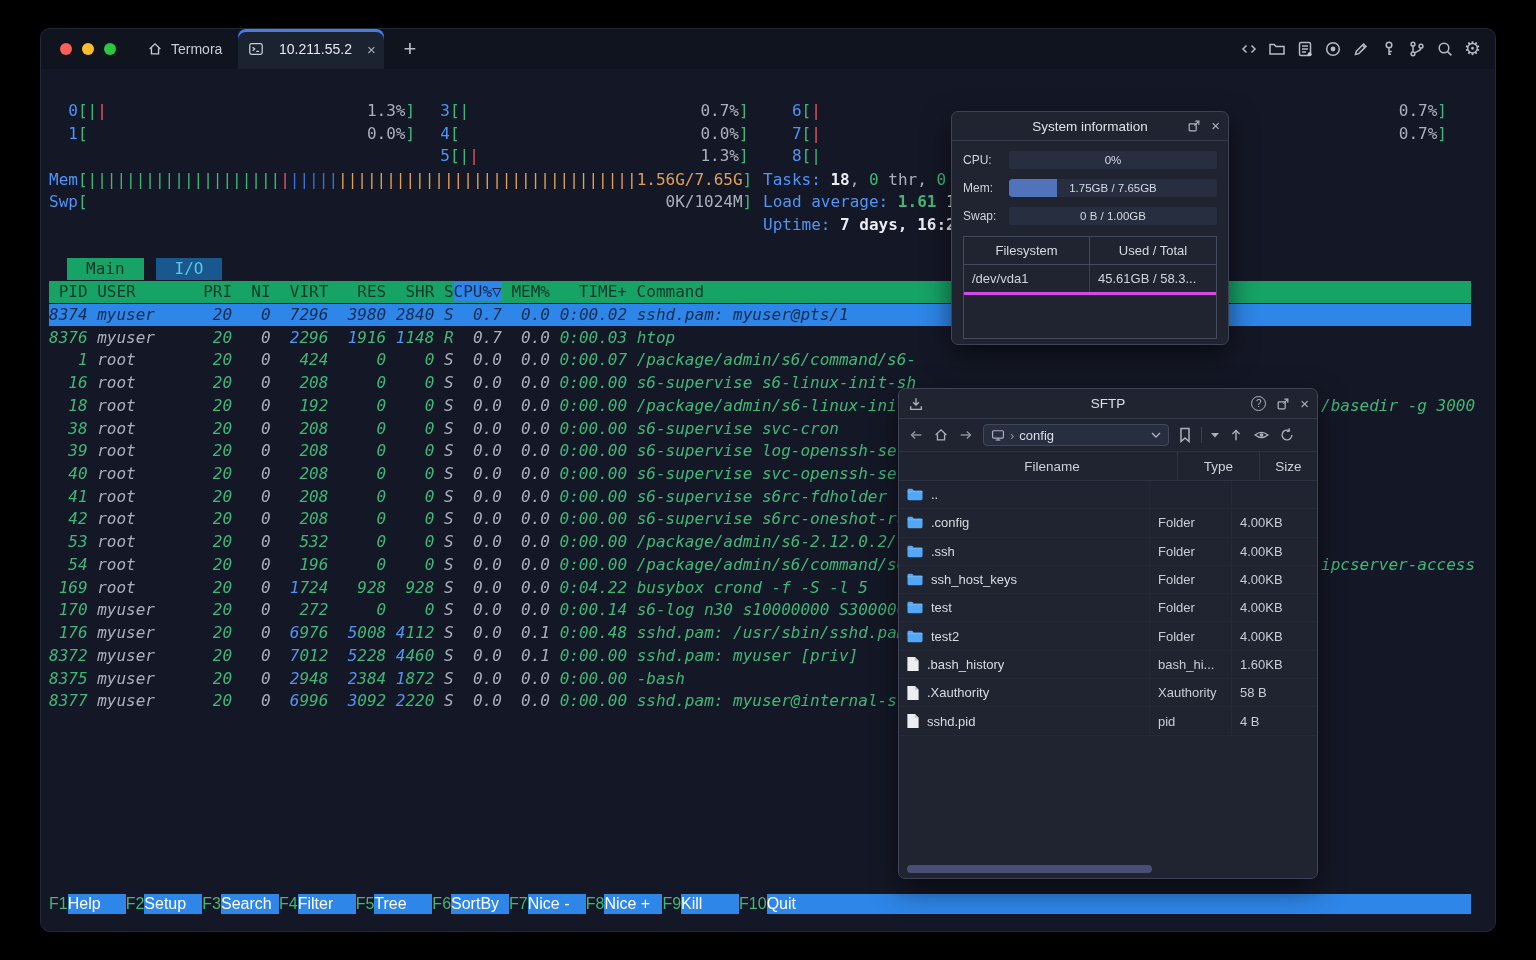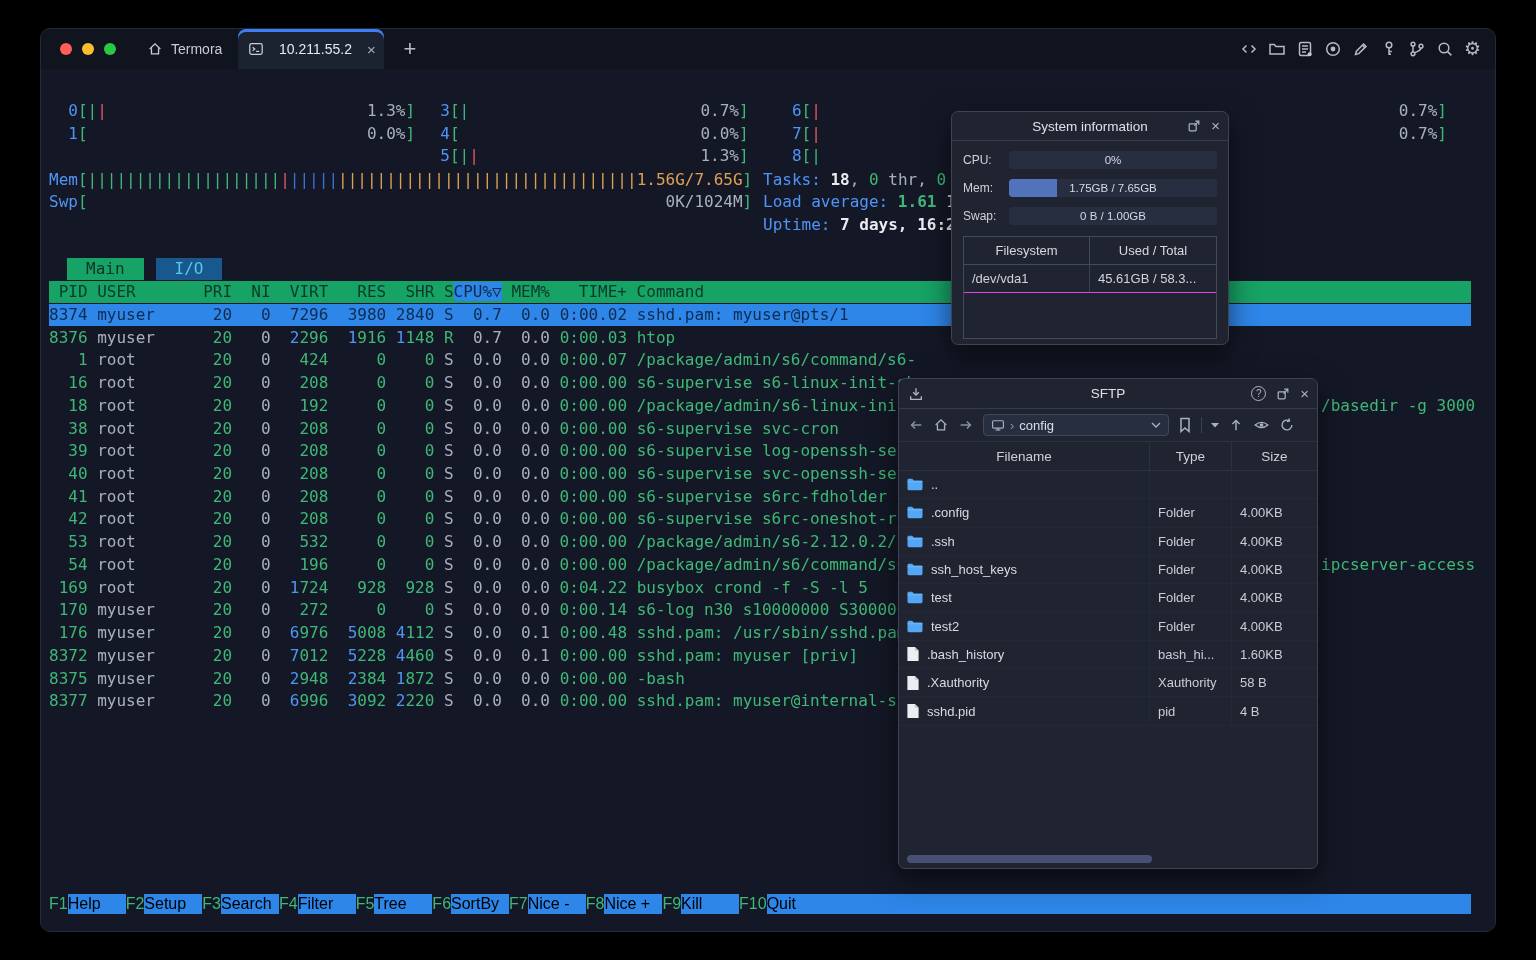--- a/index.html
+++ b/index.html
@@ -23,30 +23,30 @@
   .gear-glyph{font-size:19px;color:#b4bac6;line-height:18px;}
   
   .content{position:absolute;left:0;top:40px;right:0;bottom:0;background:#141826;}
   .terminal{position:absolute;inset:0;font-family:"DejaVu Sans Mono",monospace;font-size:16px;color:#a9b0bc;}
   .trow{position:absolute;white-space:pre;height:22px;line-height:22px;}
   .tgreen{color:#3eb877}.tgray{color:#a9b0bc}.tblue{color:#4f94f7}.torange{color:#dfa055}
   .twhite{color:#e9ecf1}.b{font-weight:bold}
   .bar-g{color:#3eb877}.bar-r{color:#e25563}.bar-b{color:#3d6fd8}.bar-o{color:#dfa055}
   .hrow{background:#17a266;width:1422px;color:#0b3a29;}
   .hrow .hsort{background:#2e86e8;color:#0d2b4e;}
-  .prow{width:1422px;}
+  .prow{width:1422px;font-style:italic;}
   .prow.sel{background:#2e86e8;}
   .prow.sel span{color:#0e2c50 !important;}
   .htab{display:inline-block;height:22px;padding:0 19px;}
   .htab-main{background:#17a266;color:#0e3526;margin-right:12px;}
   .htab-io{background:#19578f;color:#56c8e8;}
   .fbar{position:absolute;left:8px;top:825px;width:1422px;height:20px;display:flex;
     font-family:Liberation Sans, sans-serif;font-size:16px;line-height:20px;white-space:pre;}
   .fk{color:#3eb877;}
-  .fl{background:#2e86e8;color:#000000;width:58px;overflow:hidden;flex:none;}
+  .fl{background:#2e86e8;color:#ffffff;width:58px;overflow:hidden;flex:none;}
   .fl.grow{flex:1;width:auto;}
   
   .panel{position:absolute;background:#1f2430;border:1px solid #3d4354;border-radius:7px;
     box-shadow:0 10px 28px rgba(0,0,0,.55);color:#ced3db;font-size:13px;z-index:10;box-sizing:border-box;}
   .ptitle{height:28px;position:relative;display:flex;align-items:center;border-bottom:1px solid #353b4b;}
   .ptitle .ttext{position:absolute;left:0;right:0;text-align:center;color:#dde0e6;font-size:13.5px;}
   .ptitle .ticons{position:absolute;right:8px;display:flex;align-items:center;gap:10px;}
   .ptitle .licon{position:absolute;left:9px;display:flex;}
   .glyph-btn{color:#aeb4bf;font-size:15px;line-height:14px;}
   .help-circ{width:15px;height:15px;border:1.4px solid #aeb4bf;border-radius:50%;color:#aeb4bf;
@@ -56,34 +56,34 @@
   .si-row{display:flex;align-items:center;margin:10px 11px 0 11px;}
   .si-label{width:46px;color:#ced3db;font-size:12px;}
   .pbar{position:relative;flex:1;height:18px;background:#272e3f;border-radius:3px;overflow:hidden;
     display:flex;align-items:center;justify-content:center;font-size:11.5px;color:#d6dae2;}
   .pfill{position:absolute;left:0;top:0;bottom:0;background:#5173bb;border-radius:3px 0 0 3px;}
   .pbar span{position:relative;}
   .si-table{margin:11px 11px 0 11px;border:1px solid #434a5c;height:103px;box-sizing:border-box;}
   .fs-head{display:grid;grid-template-columns:126px 1fr;height:27px;border-bottom:1px solid #434a5c;}
   .fs-head div{display:flex;align-items:center;justify-content:center;color:#d5d9e1;border-right:1px solid #434a5c;}
   .fs-head div:last-child{border-right:none;}
-  .fsrow{display:grid;grid-template-columns:126px 1fr;height:27px;border-bottom:1px solid #d946ef;text-align:center;}
+  .fsrow{display:grid;grid-template-columns:126px 1fr;height:27px;border-bottom:3px solid #d946ef;text-align:center;}
   .fsrow div{display:flex;align-items:center;padding-left:8px;color:#cfd4dc;border-right:1px solid #3a4152;overflow:hidden;white-space:nowrap;}
   .fsrow div:last-child{border-right:none;}
   
-  .sftp{left:857px;top:309px;width:420px;height:491px;}
+  .sftp{left:857px;top:319px;width:420px;height:491px;}
   .sftp .ptitle{height:29px;}
   .sftp-toolbar{height:32px;display:flex;align-items:center;padding:0 9px;gap:9px;}
   .pathfield{width:186px;height:22px;background:#272e3f;border:1px solid #414859;border-radius:4px;
     display:flex;align-items:center;padding:0 7px;gap:5px;color:#dcdfe6;font-size:13px;box-sizing:border-box;}
   .pf-sep{color:#8d93a0;font-size:13px;}
   .pf-spacer{flex:1;}
   .vline{width:1px;height:16px;background:#3a4152;}
   .sftp-head{display:grid;grid-template-columns:251px 82px 1fr;height:28px;border-top:1px solid #2c3242;
-    border-bottom:1px solid #2c3242;}
+    border-bottom:1px solid #2c3242;padding-left:28px;}
   .sftp-head div{display:flex;align-items:center;justify-content:center;color:#ccd1d9;font-size:13.5px;
     border-right:1px solid #2c3242;}
   .sftp-head div:last-child{border-right:none;}
   .frow{display:grid;grid-template-columns:251px 82px 1fr;height:27.3px;border-bottom:1px solid #242938;}
   .frow .c{display:flex;align-items:center;padding-left:8px;color:#c8cdd5;font-size:13px;
     border-right:1px solid #242938;overflow:hidden;white-space:nowrap;}
   .frow .c:last-child{border-right:none;}
   .frow .name{gap:8px;color:#d8dbe2;}
   .hscroll{position:absolute;left:8px;bottom:5px;width:245px;height:8px;border-radius:4px;background:#475074;}
 </style>

